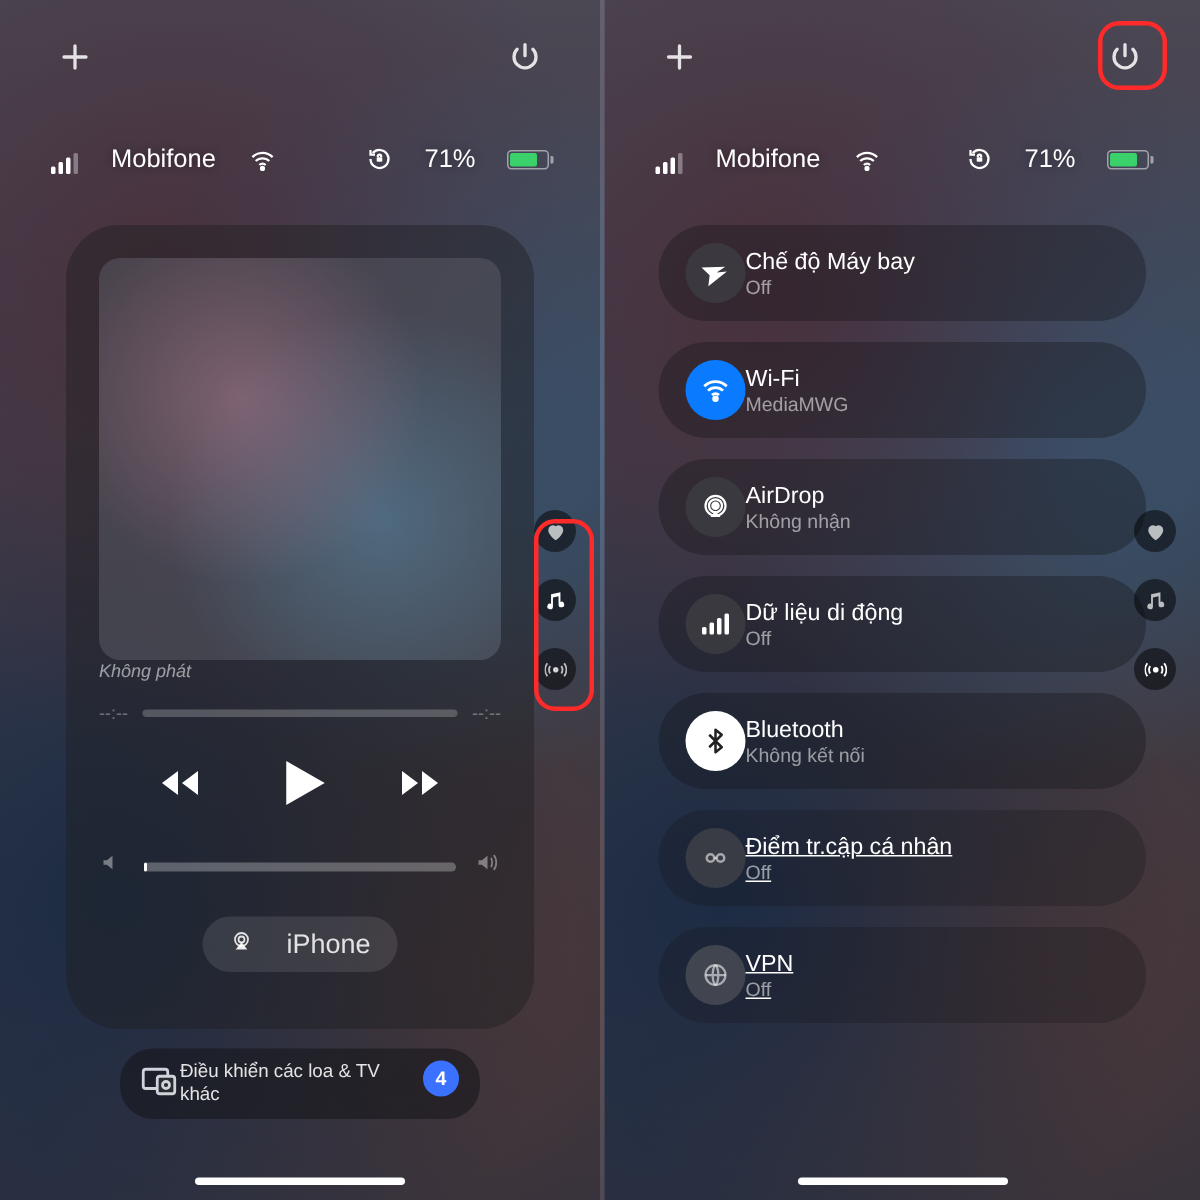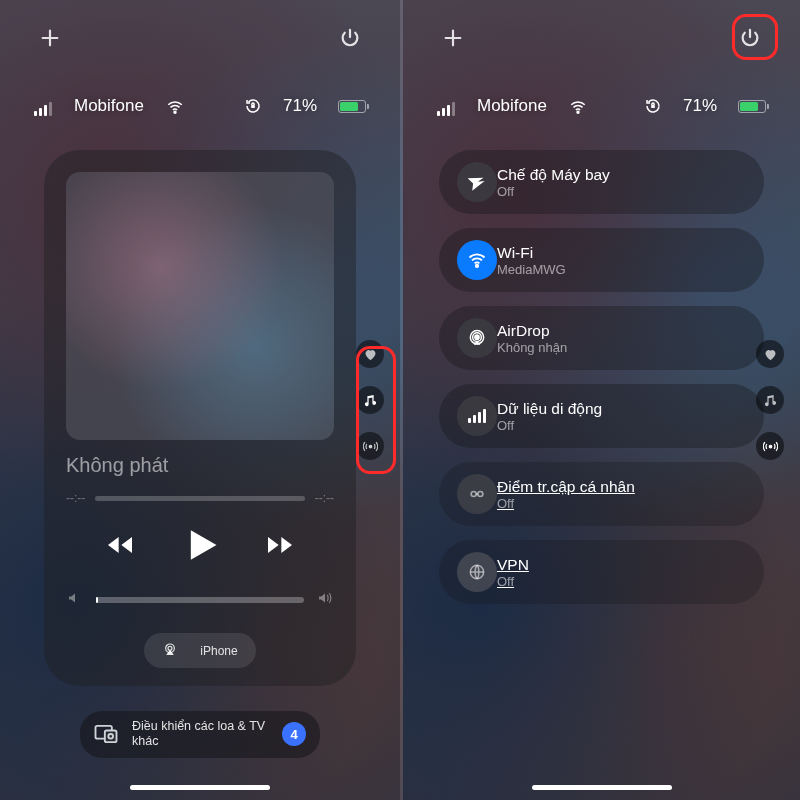--- a/index.html
+++ b/index.html
@@ -78,23 +78,23 @@
   .artwork {
     width:100%; aspect-ratio:1/1;
     border-radius:14px;
     background:
       radial-gradient(circle at 35% 35%, rgba(170,120,140,0.55) 0%, transparent 50%),
       radial-gradient(circle at 70% 65%, rgba(90,140,170,0.5) 0%, transparent 55%),
       rgba(90,90,100,0.55);
     filter: blur(0.3px);
   }
   .np-text {
-    margin-top:14px;
     color: rgba(255,255,255,0.55);
-    font-size:20px;
+    font-size:12px;
+    font-style:italic;
   }
   .track-line {
     margin-top:14px;
     display:flex; align-items:center; justify-content:space-between;
     color: rgba(255,255,255,0.35);
     font-size:12px;
   }
   .track-line .bar {
     flex:1; height:5px; margin:0 10px; border-radius:3px;
     background: rgba(255,255,255,0.22);
@@ -114,21 +114,21 @@
   .vol-row .bar { flex:1; height:6px; border-radius:3px; background: rgba(255,255,255,0.28);}
   .vol-row .bar .fill{ width:1%; height:100%; background:#fff; border-radius:3px;}
   .vol-row svg{width:18px;height:18px;}
   .airplay-pill {
     margin:22px auto 0 auto;
     padding:8px 18px;
     background: rgba(255,255,255,0.1);
     border-radius: 22px;
     display:flex; align-items:center; gap:22px;
     color: rgba(255,255,255,0.85);
-    font-size:12px;
+    font-size:18px;
     width:max-content;
     justify-content:space-between;
   }
   .airplay-pill svg{width:16px;height:16px;}
 
   
   .pager {
     position:absolute;
     right:10px; top:50%; transform:translateY(-50%);
     display:flex; flex-direction:column; gap:18px; align-items:center;
@@ -148,25 +148,25 @@
     position:absolute;
     border:3px solid #ff2a2a;
     border-radius:14px;
     pointer-events:none;
   }
 
   
   .hint {
     position:absolute;
     left:50%; transform:translateX(-50%);
-    bottom:42px;
+    bottom:54px;
     background: rgba(20,20,24,0.55);
     border-radius:22px;
     padding:8px 14px 8px 12px;
-    display:flex; align-items:center; gap:12px;
+    display:flex; 
     min-width:240px;
   }
   .hint .hicon{width:28px;height:28px;display:flex;align-items:center;justify-content:center;color:#cfd3da;}
   .hint .txt{ font-size:12.5px; line-height:1.25; color:rgba(255,255,255,0.88); flex:1;}
   .hint .badge{
     width:24px;height:24px;border-radius:12px;background:#3a72ff;
     display:flex;align-items:center;justify-content:center;
     font-size:13px;font-weight:600;
   }
 
@@ -444,20 +444,31 @@
             <span class="bar3"></span>
             <span class="bar4"></span>
         </span>
       </div>
       <div class="row-text">
         <span class="t">Dữ liệu di động</span>
         <span class="s">Off</span>
       </div>
     </div>
 
+    <div class="conn-row">
+      <div class="cicon" style="background:#fff;color:#222;">
+        <svg viewBox="0 0 24 24" fill="none" stroke="currentColor" stroke-width="2" stroke-linejoin="round">
+            <path d="M7 7l10 10-5 4V3l5 4L7 17"></path>
+          </svg>
+      </div>
+      <div class="row-text">
+        <span class="t">Bluetooth</span>
+        <span class="s">Không kết nối</span>
+      </div>
+    </div>
 
     <div class="conn-row dim">
       <div class="cicon" style="background:rgba(70,70,76,0.7); color:rgba(255,255,255,0.55);">
         <svg viewBox="0 0 24 24" fill="none" stroke="currentColor" stroke-width="2">
             <circle cx="8" cy="12" r="3"></circle>
             <circle cx="16" cy="12" r="3"></circle>
             <path d="M11 12h2"></path>
           </svg>
       </div>
       <div class="row-text">

